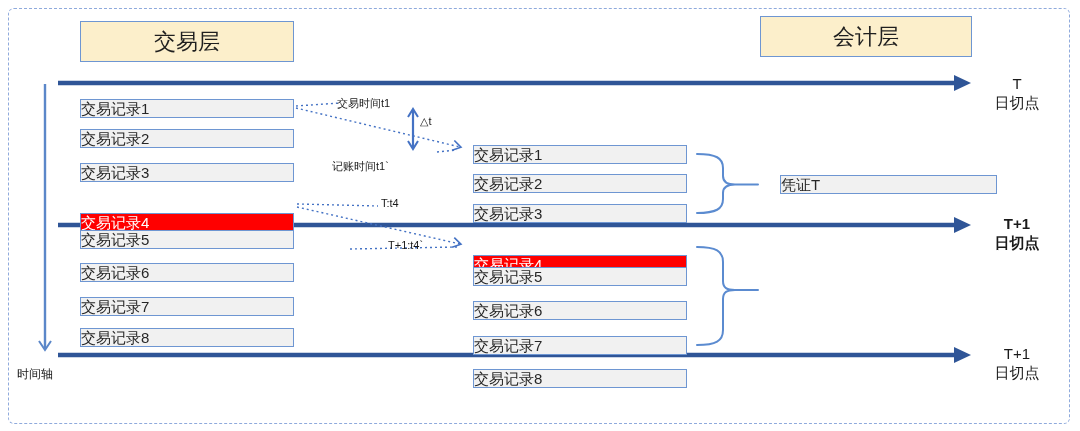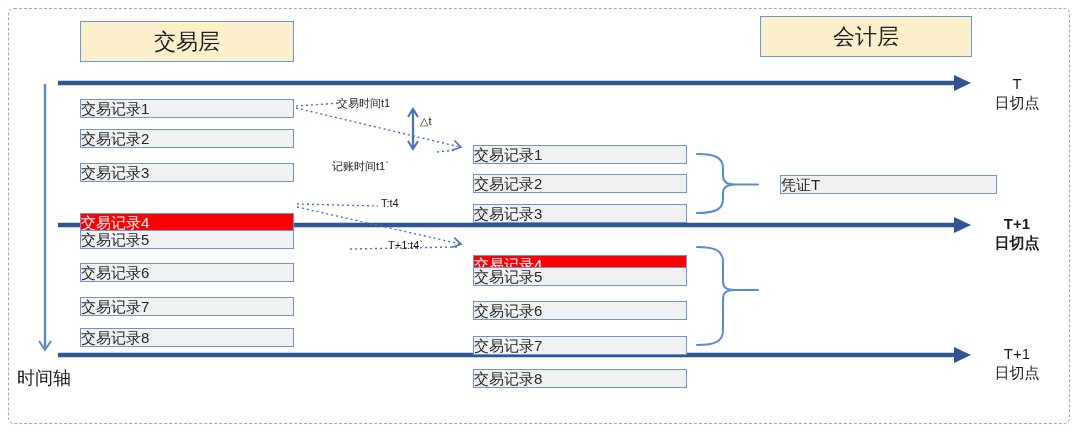--- a/index.html
+++ b/index.html
@@ -32,21 +32,21 @@
   }
   .rec{
     position:absolute;width:212px;height:17px;background:var(--c-box-fill);
     border:1.4px solid var(--c-box-border);text-align:left;line-height:17px;
     font-size:15px;color:#262626;white-space:nowrap;
   }
   .rec.hl{background:var(--c-highlight);color:#ffffff;margin-top:17px;}
   .ann{position:absolute;font-size:11px;color:#1a1a1a;white-space:nowrap;}
   .tl-label{position:absolute;width:66px;text-align:center;font-size:15px;line-height:19px;color:#1a1a1a;}
   .tl-label span{display:block;}
-  .axis-label{position:absolute;font-size:18px;color:#1a1a1a;white-space:nowrap;}
+  .axis-label{position:absolute;font-size:12px;color:#1a1a1a;white-space:nowrap;}
   svg .timeline{stroke:var(--c-timeline);stroke-width:4.4;}
   svg .axisline{stroke:var(--c-axis);stroke-width:2.4;}
   svg .dotted{stroke:var(--c-connector);stroke-width:1.4;stroke-dasharray:2 3;fill:none;}
   svg .dbl{stroke:var(--c-connector);stroke-width:2.2;fill:none;}
   svg .brace{stroke:var(--c-brace);stroke-width:2;fill:none;stroke-linecap:round;}
 </style>
 </head>
 <body>
 
 <div class="canvas">

